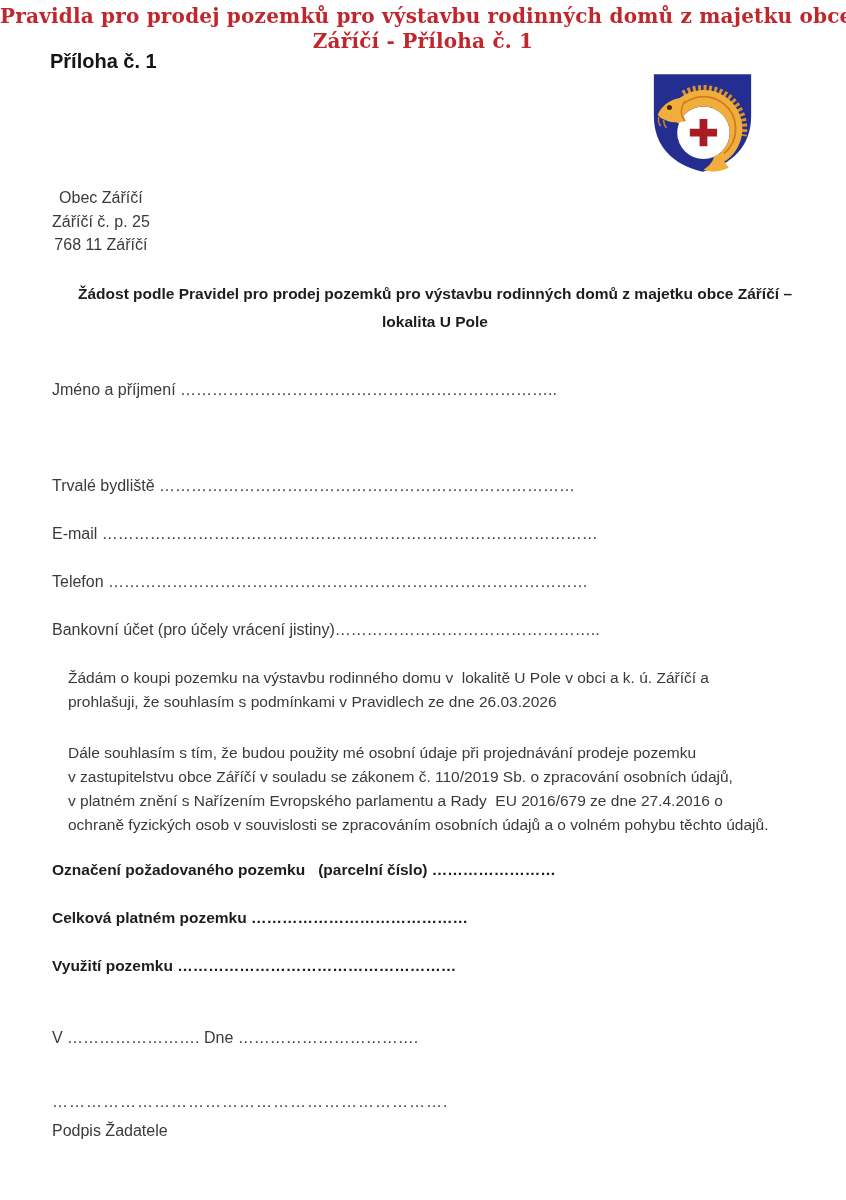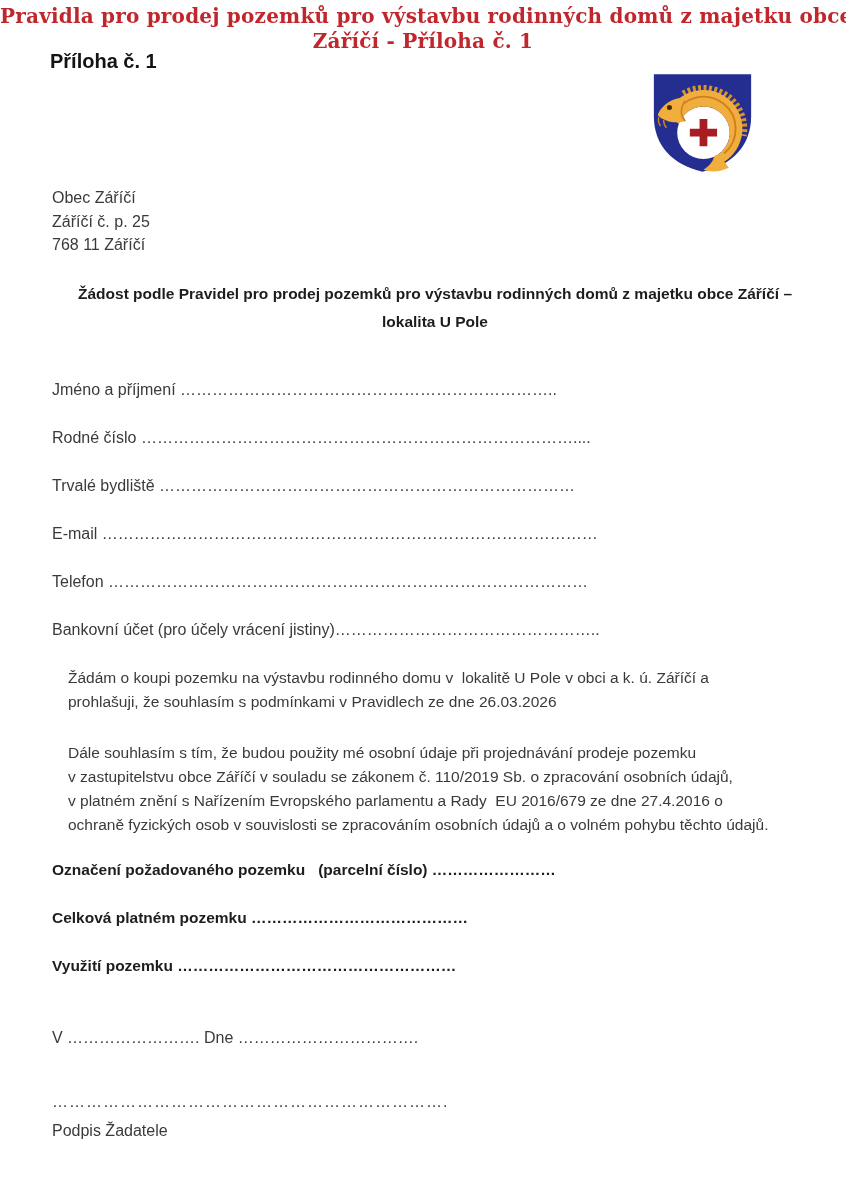--- a/index.html
+++ b/index.html
@@ -6,21 +6,21 @@
   .page{position:relative;width:846px;height:1200px;background:#ffffff;
         font-family:"Liberation Sans",sans-serif;color:#3a3a3a;overflow:hidden;}
 
   .doc-title{position:absolute;top:4px;left:0;width:846px;text-align:center;
              font-family:"DejaVu Serif",serif;font-weight:700;font-size:20px;
              line-height:25px;letter-spacing:.2px;}
   .attachment{position:absolute;top:50px;left:50px;font-size:20px;font-weight:700;color:#141414;}
 
   .arms{position:absolute;left:649px;top:72px;width:107px;height:102px;}
 
-  .sender{position:absolute;left:52px;top:186px;font-size:16px;line-height:23.5px;}
+  .sender{position:absolute;left:52px;top:186px;font-size:16px;line-height:23.5px;text-align:center;}
   .subject{position:absolute;left:0;top:280px;width:846px;text-align:center;
            font-weight:700;font-size:15.5px;line-height:28px;color:#1d1d1d;padding-left:12px;}
 
   .line{white-space:pre;}
 
   .field{position:absolute;left:52px;font-size:16px;white-space:pre;}
   .f0{top:381px}.f1{top:429px}.f2{top:477px}.f3{top:525px}.f4{top:573px}.f5{top:621px}
 
   .para{position:absolute;left:52px;font-size:15.5px;line-height:24px;margin-left:16px;}
   .p1{top:666px}.p2{top:741px}
@@ -64,21 +64,20 @@
     <div class="line">Záříčí č. p. 25</div>
     <div class="line">768 11 Záříčí</div>
   </div>
 
   <div class="subject">
     <div class="line">Žádost podle Pravidel pro prodej pozemků pro výstavbu rodinných domů z majetku obce Záříčí –</div>
     <div class="line">lokalita U Pole</div>
   </div>
 
   <div class="field f0">Jméno a příjmení ……………………………………………………………..</div>
-  <div class="field f1">Rodné číslo ………………………………………………………………………....</div>
   <div class="field f2">Trvalé bydliště ……………………………………………………………………</div>
   <div class="field f3">E-mail …………………………………………………………………………………</div>
   <div class="field f4">Telefon ………………………………………………………………………………</div>
   <div class="field f5">Bankovní účet (pro účely vrácení jistiny)…………………………………………..</div>
 
   <div class="para p1">
     <div class="line">Žádám o koupi pozemku na výstavbu rodinného domu v  lokalitě U Pole v obci a k. ú. Záříčí a</div>
     <div class="line">prohlašuji, že souhlasím s podmínkami v Pravidlech ze dne 26.03.2026</div>
   </div>
 

